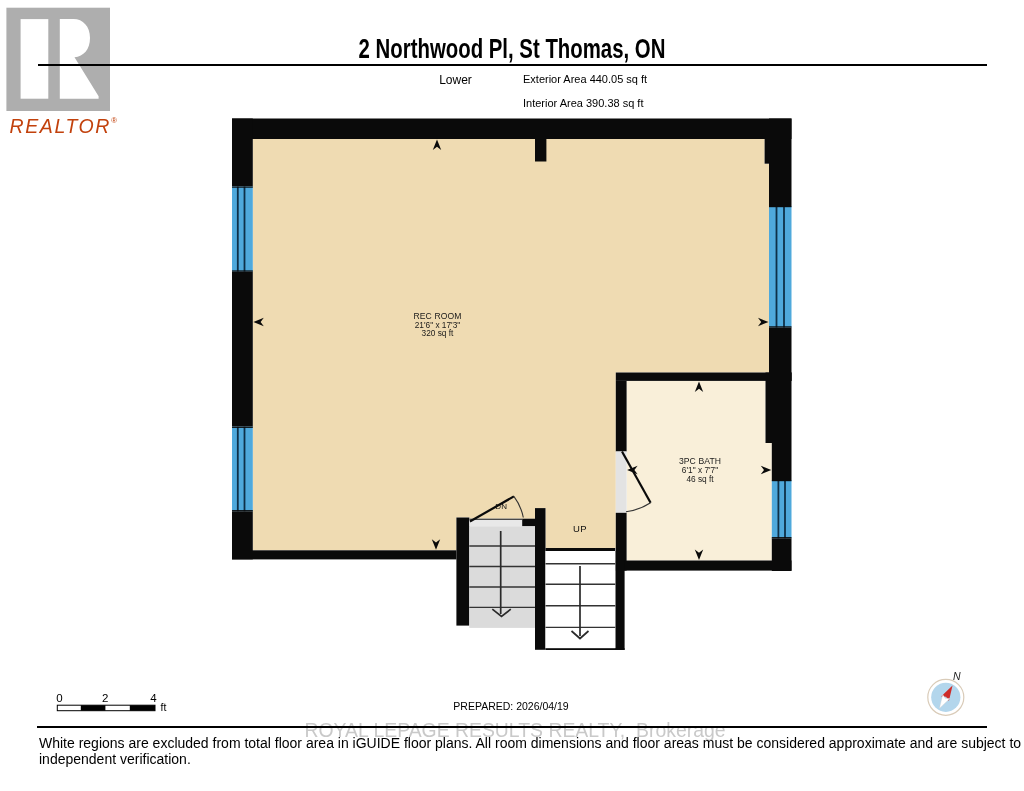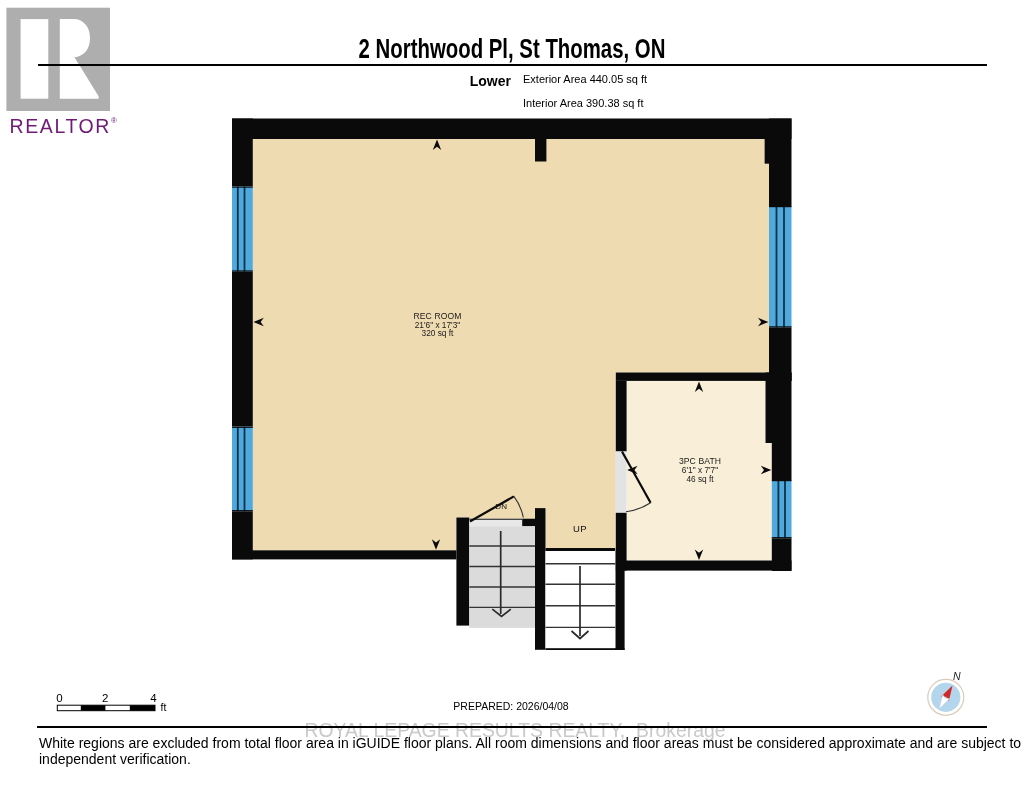--- a/index.html
+++ b/index.html
@@ -8,27 +8,27 @@
 </style>
 </head>
 <body>
 
 <svg class="abs" style="left:0;top:0;" width="130" height="145" viewBox="0 0 130 145">
   <rect x="6.4" y="7.7" width="103.6" height="103.3" fill="#AEAEAE"></rect>
   <rect x="20.6" y="19.1" width="27.7" height="79.6" fill="#fff"></rect>
   <path d="M 59.8 19.1 L 73.5 19.1 C 83 19.1 90 26.5 90 38 C 90 49.5 83.5 56.5 74.5 57.2 L 98.6 96.3 L 98.6 98.7 L 59.8 98.7 Z" fill="#fff"></path>
 </svg>
 
-<div class="abs" style="left:9.5px;top:114.6px;font-size:19.5px;color:#701a75;letter-spacing:1.6px;">REALTOR<span style="font-size:8px;letter-spacing:0;vertical-align:10px;">®</span></div>
+<div class="abs" style="left:9.5px;top:114.6px;font-size:19.5px;color:#c2410c;letter-spacing:1.6px;font-style:italic;">REALTOR<span style="font-size:8px;letter-spacing:0;vertical-align:10px;">®</span></div>
 
 <div class="abs" style="left:0;top:32.8px;width:1024px;text-align:center;font-size:27.8px;font-weight:bold;color:#000;transform:scaleX(0.733);transform-origin:512px 0;">2 Northwood Pl, St Thomas, ON</div>
 
 <div class="abs" style="left:37.5px;top:64.4px;width:949px;height:2.1px;background:#000;"></div>
 
-<div class="abs" style="left:400px;top:73px;width:111px;text-align:right;font-size:14px;font-weight:bold;color:#000;">Lower</div>
+<div class="abs" style="left:400px;top:73px;width:111px;text-align:center;font-size:12px;font-weight:normal;color:#000;">Lower</div>
 
 <div class="abs" style="left:523px;top:73px;font-size:11px;color:#000;">Exterior Area 440.05 sq ft</div>
 
 <div class="abs" style="left:523px;top:97px;font-size:11px;color:#000;">Interior Area 390.38 sq ft</div>
 
 <svg class="abs" style="left:225px;top:105px;" width="580" height="560" viewBox="225 105 580 560">
 
   <polygon points="252.8,139 764.6,139 764.6,163.7 769,163.7 769,372.5 615.8,372.5 615.8,548 545.5,548 545.5,508.1 535,508.1 535,518.7 469.3,518.7 469.3,517.5 456.4,517.5 456.4,550.3 252.8,550.3" fill="#EFDBB2"></polygon>
 
   <polygon points="626.6,380.9 765.5,380.9 765.5,443 771.8,443 771.8,560.5 626.6,560.5" fill="#F9EFD9"></polygon>
@@ -194,21 +194,21 @@
 
   <g font-family="Liberation Sans, sans-serif" fill="#000" font-size="11.5" text-anchor="middle">
     <text x="59.4" y="701.5">0</text>
     <text x="105.2" y="701.5">2</text>
     <text x="153.5" y="701.5">4</text>
   </g>
 
   <text x="160.5" y="711" font-family="Liberation Sans, sans-serif" fill="#000" font-size="10.5">ft</text>
 </svg>
 
-<div class="abs" style="left:0;top:700px;width:1022px;text-align:center;font-size:10.5px;color:#000;">PREPARED: 2026/04/08</div>
+<div class="abs" style="left:0;top:700px;width:1022px;text-align:center;font-size:10.5px;color:#000;">PREPARED: 2026/04/19</div>
 
 <div class="abs" style="left:0;top:719px;width:1030px;text-align:center;font-size:19.4px;color:#C9C9C9;">ROYAL LEPAGE RESULTS REALTY,&nbsp; Brokerage</div>
 
 <div class="abs" style="left:37px;top:725.8px;width:950px;height:2.2px;background:#000;"></div>
 
 <div class="abs" style="left:39px;top:734.8px;font-size:14px;color:#000;">White regions are excluded from total floor area in iGUIDE floor plans. All room dimensions and floor areas must be considered approximate and are subject to independent verification.</div>
 
 <svg class="abs" style="left:918px;top:660px;" width="60" height="60" viewBox="918 660 60 60">
 
   <circle cx="945.8" cy="697.3" r="18" fill="#fff" stroke="#D9CBB8" stroke-width="1.2"></circle>

